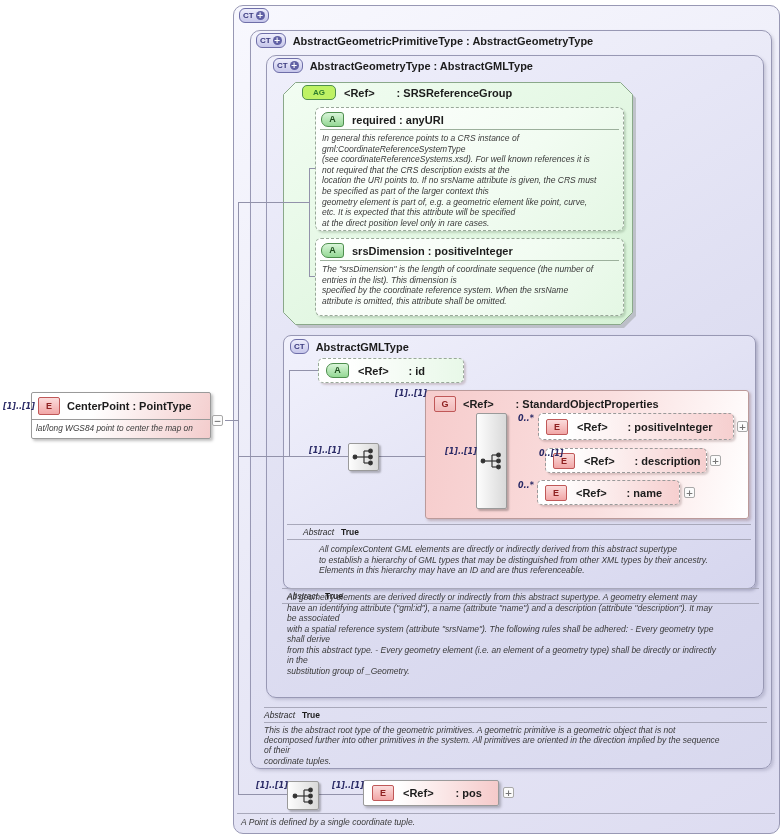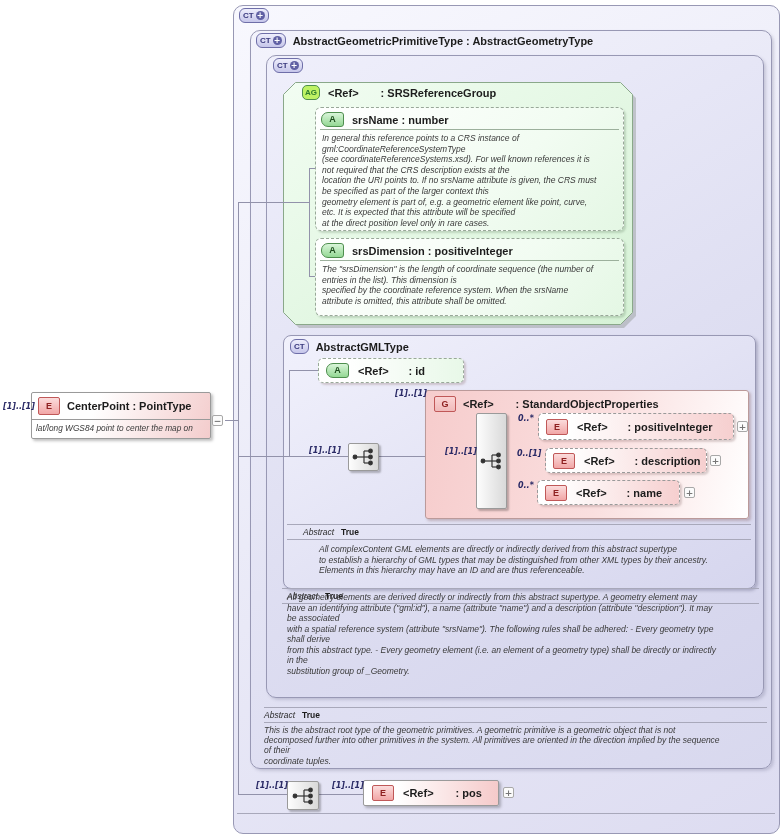--- a/index.html
+++ b/index.html
@@ -19,21 +19,21 @@
   
   .hdr{position:absolute;display:flex;align-items:center;white-space:nowrap;}
   .title{font-weight:bold;font-size:11px;color:#1c1c1c;}
   .ref{font-weight:bold;font-size:11px;color:#1c1c1c;}
   .typ{font-weight:bold;font-size:11px;color:#1c1c1c;margin-left:22px;}
   
   .bct{display:inline-flex;align-items:center;gap:2px;height:13px;padding:0 3px;border:1px solid #6e6ea8;border-radius:6px;
        background:linear-gradient(#eeeefc,#c6c6ea);color:#39397d;font:bold 8px/13px "Liberation Sans",sans-serif;}
   .plusdot{display:inline-block;width:9px;height:9px;border-radius:50%;background:#6060a4;color:#fff;
        font:bold 8px/9px "DejaVu Sans",sans-serif;text-align:center;}
-  .bag{height:13px;padding:0 2px;border:1px solid #4e8e4e;border-radius:5px;background:#bef264;color:#2e7e2e;
+  .bag{height:13px;padding:0 10px;border:1px solid #4e8e4e;border-radius:5px;background:#bef264;color:#2e7e2e;
        font:bold 8px/13px "Liberation Sans",sans-serif;}
   .ba{width:21px;height:13px;border:1px solid #4e8e4e;border-radius:7px 3px 3px 7px;
       background:linear-gradient(#d9f5d9,#94d894);color:#1c4c1c;font:bold 9px/13px "Liberation Sans",sans-serif;text-align:center;}
   .be{width:20px;height:14px;border:1px solid #c05858;border-radius:2px;
       background:linear-gradient(#fbdcdc,#f1a6a6);color:#8e2020;font:bold 9px/14px "Liberation Sans",sans-serif;text-align:center;}
   .bg{width:20px;height:14px;border:1px solid #c05858;border-radius:2px;
       background:linear-gradient(#fbd4d4,#f0baba);color:#8e2020;font:bold 9px/14px "Liberation Sans",sans-serif;text-align:center;}
   
   .attrbox{position:absolute;border:1px dashed #99a899;border-radius:6px;
       background:linear-gradient(135deg,#ffffff 0%,#f2fcf2 60%,#e4f7e4 100%);box-shadow:2px 2px 2px rgba(110,140,110,.3);}
@@ -114,32 +114,33 @@
         <span>CT</span>
         <span class="plusdot">+</span>
       </span>
     <span class="title">AbstractGeometricPrimitiveType : AbstractGeometryType</span>
   </div>
   <div class="hdr" style="left:273px;top:58px;gap:7px;">
     <span class="bct">
         <span>CT</span>
         <span class="plusdot">+</span>
       </span>
+    <span class="title">AbstractGeometryType : AbstractGMLType</span>
   </div>
 
   <div class="hdr" style="left:302px;top:85px;">
     <span class="bag">AG</span>
     <span class="ref" style="margin-left:8px;">&lt;Ref&gt;</span>
     <span class="typ">: SRSReferenceGroup</span>
   </div>
 
   <div class="attrbox" style="left:315px;top:107px;width:307px;height:122px;">
     <div class="hdr" style="left:5px;top:4px;gap:8px;">
       <span class="ba">A</span>
-      <span class="title">srsName : number</span>
+      <span class="title">required : anyURI</span>
     </div>
     <div class="asep" style="top:21px;"></div>
     <div class="doc" style="left:6px;top:25px;width:296px;">In general this reference points to a CRS instance of
 gml:CoordinateReferenceSystemType
 (see coordinateReferenceSystems.xsd). For well known references it is
 not required that the CRS description exists at the
 location the URI points to. If no srsName attribute is given, the CRS must
 be specified as part of the larger context this
 geometry element is part of, e.g. a geometric element like point, curve,
 etc. It is expected that this attribute will be specified
@@ -278,34 +279,35 @@
     </svg>
   </div>
   <div class="esolid" style="left:363px;top:780px;width:136px;height:26px;background:linear-gradient(90deg,#ffffff 25%,#f5caca 100%);display:flex;align-items:center;padding-left:8px;">
     <span class="be">E</span>
     <span class="ref" style="margin-left:9px;">&lt;Ref&gt;</span>
     <span class="typ">: pos</span>
   </div>
   <div class="plusbox" style="left:503px;top:787px;">+</div>
 
   <div class="sep" style="left:237px;top:813px;width:538px;"></div>
+  <div class="doc" style="left:241px;top:817px;width:520px;">A Point is defined by a single coordinate tuple.</div>
 
   <div class="esolid" style="left:31px;top:392px;width:180px;height:47px;background:linear-gradient(110deg,#ffffff 35%,#f3cccc 100%);">
     <div class="hdr" style="left:6px;top:4px;">
       <span class="be" style="height:16px;line-height:16px;">E</span>
       <span class="title" style="margin-left:7px;">CenterPoint : PointType</span>
     </div>
     <div class="sep" style="left:0;top:26px;width:178px;background:#9a9a9a;"></div>
     <div class="doc" style="left:4px;top:30px;width:172px;font-size:8.3px;white-space:nowrap;">lat/long WGS84 point to center the map on</div>
   </div>
   <div class="plusbox" style="left:212px;top:415px;">−</div>
 
   <span class="card" style="left:3px;top:402px;">[1]..[1]</span>
   <span class="card" style="left:309px;top:446px;">[1]..[1]</span>
   <span class="card" style="left:395px;top:389px;">[1]..[1]</span>
   <span class="card" style="left:445px;top:447px;">[1]..[1]</span>
   <span class="card" style="left:518px;top:414px;">0..*</span>
-  <span class="card" style="left:517px;top:449px;">0..[1]</span>
+  <span class="card" style="left:539px;top:449px;">0..[1]</span>
   <span class="card" style="left:518px;top:481px;">0..*</span>
   <span class="card" style="left:256px;top:781px;">[1]..[1]</span>
   <span class="card" style="left:332px;top:781px;">[1]..[1]</span>
 
 </div>
 
 </body></html>

